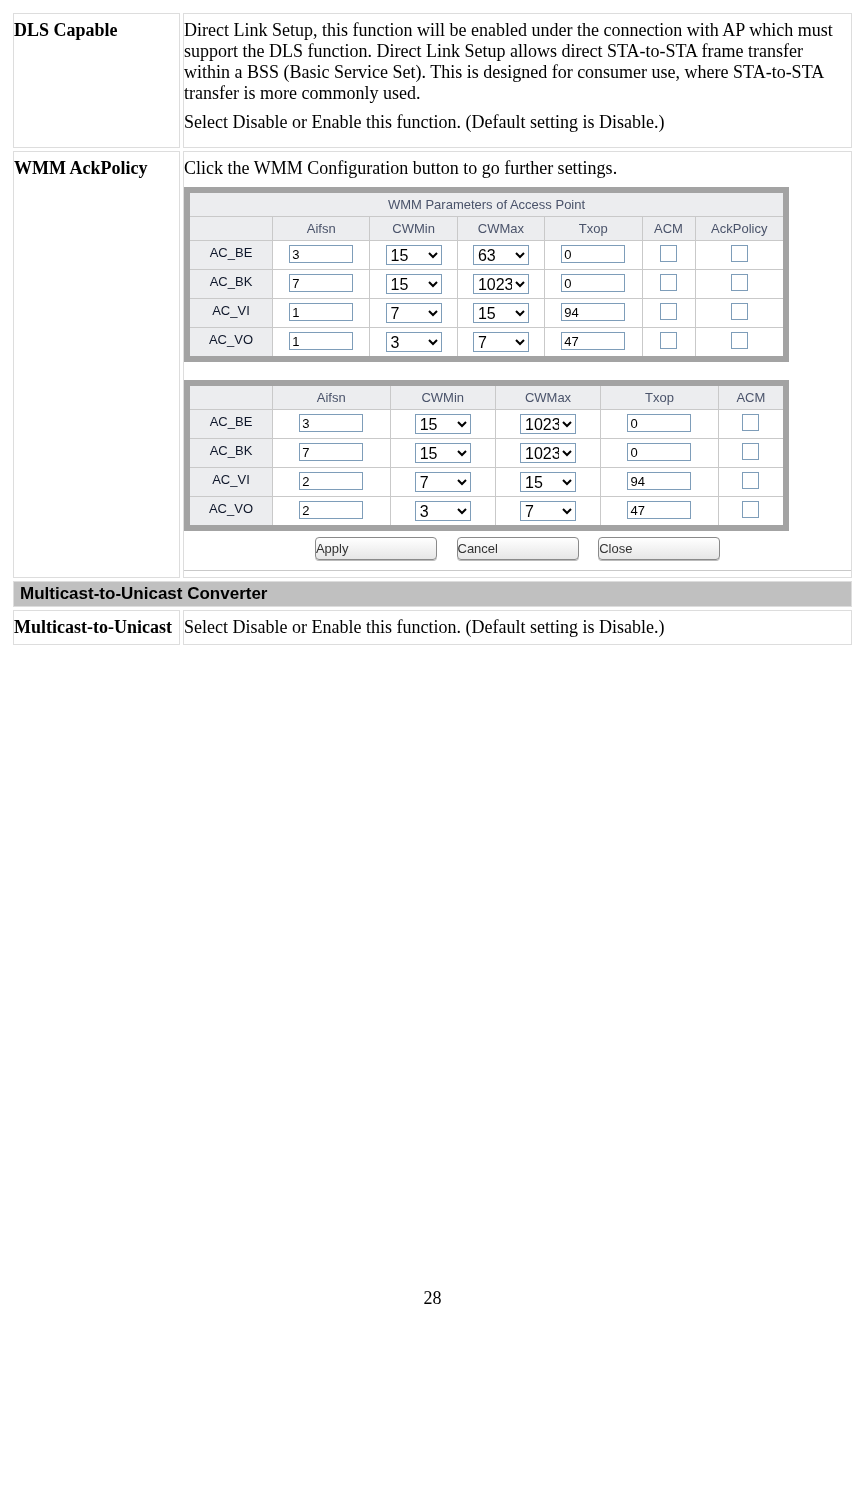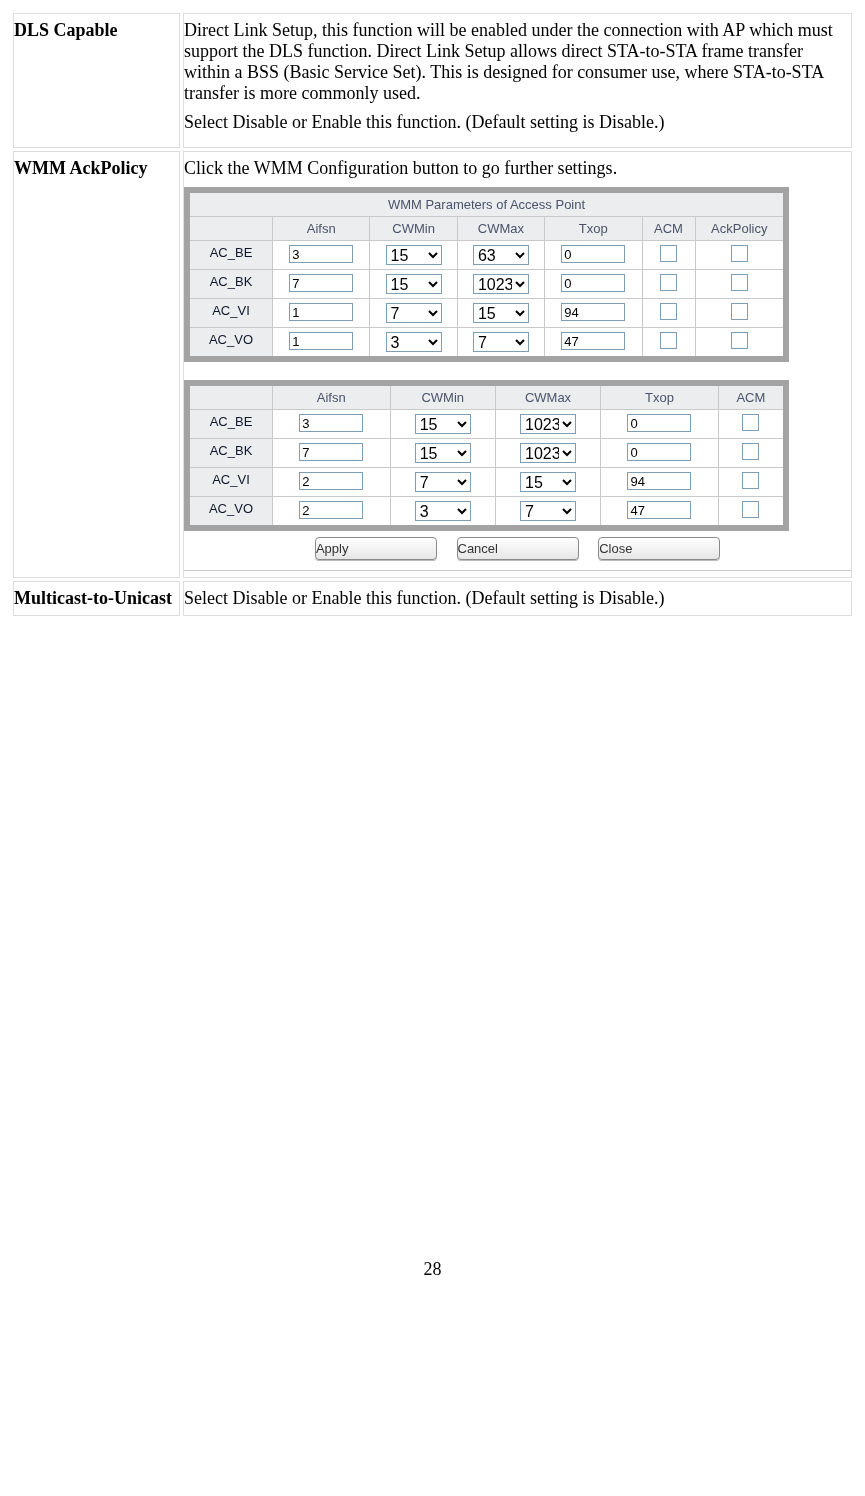--- a/index.html
+++ b/index.html
@@ -242,20 +242,23 @@
 
         <div class="btn-row">
           <span class="btn">Apply</span>
           <span class="btn">Cancel</span>
           <span class="btn">Close</span>
         </div>
       </div>
     </td>
   </tr>
 
+  <tr>
+    <td colspan="2" class="section-header">Multicast-to-Unicast Converter</td>
+  </tr>
 
   <tr>
     <td class="label">Multicast-to-Unicast</td>
     <td style="vertical-align:middle">Select Disable or Enable this function. (Default setting is Disable.)</td>
   </tr>
 </tbody>
   </table>
 
 <div class="page-num">28</div>
 

